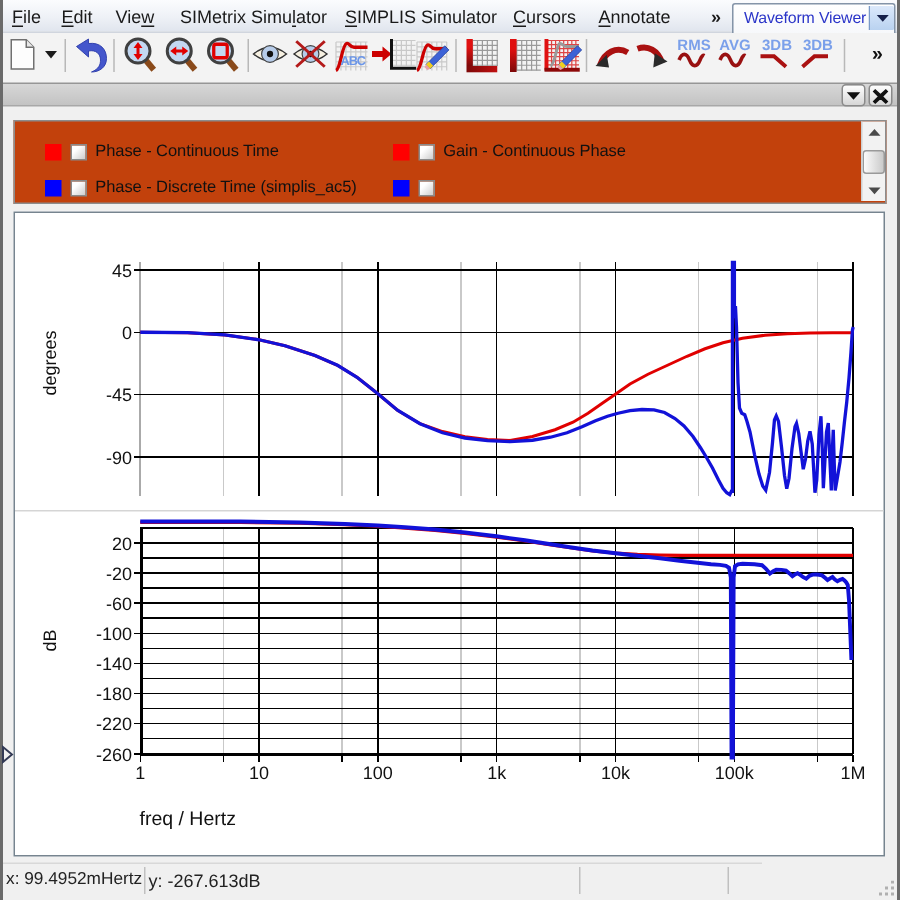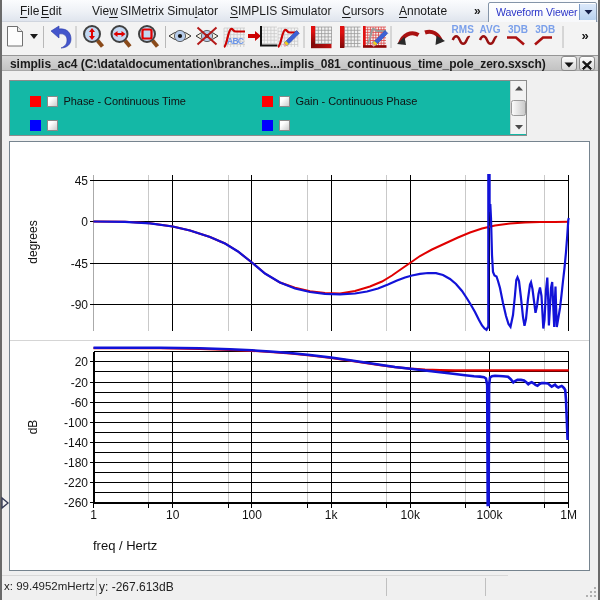--- a/index.html
+++ b/index.html
@@ -2,23 +2,23 @@
 <html><head><meta charset="utf-8"><style>
 *{margin:0;padding:0;box-sizing:border-box}
 body{width:600px;height:600px;position:relative;background:#f0f0f0;
 font-family:"Liberation Sans",sans-serif;overflow:hidden}
 .mi{position:absolute;top:4px;font-size:12px;color:#1a1a1a}
 .mi u{text-decoration-thickness:1px;text-underline-offset:2px}
 </style></head><body>
 
 <div style="position:absolute;left:0;top:0;width:600px;height:22px;
 background:linear-gradient(#fbfcfe,#eef1f6 55%,#e0e5ee);border-bottom:1px solid #d0d5de">
-<span class="mi" style="left:20px"><u>F</u>ile</span>
+<span class="mi" style="left:8px"><u>F</u>ile</span>
 <span class="mi" style="left:41px"><u>E</u>dit</span>
-<span class="mi" style="left:92px">Vie<u>w</u></span>
+<span class="mi" style="left:77px">Vie<u>w</u></span>
 <span class="mi" style="left:120px">SIMetrix Simu<u>l</u>ator</span>
 <span class="mi" style="left:230px"><u>S</u>IMPLIS Simulator</span>
 <span class="mi" style="left:342px"><u>C</u>ursors</span>
 <span class="mi" style="left:399px"><u>A</u>nnotate</span>
 <span class="mi" style="left:474px;font-weight:bold">»</span>
 <div style="position:absolute;left:488px;top:2px;width:109px;height:32px;border:1px solid #8494a8;
 border-radius:2px;background:linear-gradient(#fff,#f2f4f8)">
 <span style="position:absolute;left:7px;top:3px;font-size:10.6px;letter-spacing:-0.1px;color:#2b35c8">Waveform Viewer</span>
 <div style="position:absolute;right:0.5px;top:0.5px;width:17px;height:16px;border-left:1px solid #7a9ac8;
 background:linear-gradient(#dcE9fb,#b9d2f0);border-radius:0 1px 1px 0">
@@ -172,37 +172,37 @@
       <path d="M507,15.5 h9 l8,7" fill="none" stroke="#aa1111" stroke-width="2.6"></path>
       <text x="545.3" y="11" text-anchor="middle" font-family="Liberation Sans,sans-serif" font-size="10px" font-weight="bold" fill="#7ba0ea">3DB</text>
       <path d="M535,22.5 l8,-7 h9" fill="none" stroke="#aa1111" stroke-width="2.6"></path>
       <line x1="563" y1="4" x2="563" y2="26" stroke="#b8b8b8"></line>
       <text x="585" y="18" text-anchor="middle" font-family="Liberation Sans,sans-serif" font-size="13px" font-weight="bold" fill="#111">»</text>
     </svg>
   </div>
 
 <div style="position:absolute;left:0;top:55px;width:600px;height:16px;
 background:linear-gradient(#d7d7d7,#c3c3c3);border-top:1px solid #969696;border-bottom:1px solid #a8a8a8">
-<span style="position:absolute;left:10px;top:1px;font-size:12px;font-weight:bold;letter-spacing:-0.05px;color:#1a1a1a;white-space:nowrap">simplis_ac4 (C:\data\documentation\branches...implis_081_continuous_time_pole_zero.sxsch)</span>
 <div style="position:absolute;left:561px;top:0px;width:16px;height:15px;border:1px solid #8a8a8a;border-radius:3px;background:linear-gradient(#fefefe,#d6d6d6)">
 <svg width="14" height="13">
         <path d="M2.5,4.5 l4.5,5 l4.5,-5 z" fill="#111"></path>
       </svg></div>
 <div style="position:absolute;left:579px;top:0px;width:16px;height:15px;border:1px solid #8a8a8a;border-radius:3px;background:linear-gradient(#fefefe,#d6d6d6)">
 <svg width="14" height="13">
         <path d="M3.5,3 L7,6.2 L10.5,3 L11.5,4 L8.2,7.3 L11.5,10.6 L10.5,11.6 L7,8.4 L3.5,11.6 L2.5,10.6 L5.8,7.3 L2.5,4 z" fill="#111" stroke="#111" stroke-width="1"></path>
       </svg></div>
 </div>
 
-<div style="position:absolute;left:9px;top:80px;width:518px;height:56px;background:#14b8a6;border:1px solid #8c8c8c">
+<div style="position:absolute;left:9px;top:80px;width:582px;height:56px;background:#c2410c;border:1px solid #8c8c8c">
 <div style="position:absolute;left:19.5px;top:14.5px;width:11px;height:11px;background:#f00"></div>
     <div style="position:absolute;left:36.5px;top:14.5px;width:11px;height:11px;border:1px solid #8a8a8a;background:linear-gradient(135deg,#fff 30%,#ccc)"></div>
     <div style="position:absolute;left:53.5px;top:13.5px;font-size:11px;letter-spacing:-0.05px;color:#111;white-space:nowrap">Phase - Continuous Time</div>
     <div style="position:absolute;left:19.5px;top:38.5px;width:11px;height:11px;background:#00f"></div>
     <div style="position:absolute;left:36.5px;top:38.5px;width:11px;height:11px;border:1px solid #8a8a8a;background:linear-gradient(135deg,#fff 30%,#ccc)"></div>
+    <div style="position:absolute;left:53.5px;top:37.5px;font-size:11px;letter-spacing:-0.05px;color:#111;white-space:nowrap">Phase - Discrete Time (simplis_ac5)</div>
     <div style="position:absolute;left:251.5px;top:14.5px;width:11px;height:11px;background:#f00"></div>
     <div style="position:absolute;left:268.5px;top:14.5px;width:11px;height:11px;border:1px solid #8a8a8a;background:linear-gradient(135deg,#fff 30%,#ccc)"></div>
     <div style="position:absolute;left:285.5px;top:13.5px;font-size:11px;letter-spacing:-0.05px;color:#111;white-space:nowrap">Gain - Continuous Phase</div>
     <div style="position:absolute;left:251.5px;top:38.5px;width:11px;height:11px;background:#00f"></div>
     <div style="position:absolute;left:268.5px;top:38.5px;width:11px;height:11px;border:1px solid #8a8a8a;background:linear-gradient(135deg,#fff 30%,#ccc)"></div>
 
 <div style="position:absolute;right:0;top:0;width:16px;height:53px;background:#f2f2f2;border-left:1px solid #cfcfcf">
 <svg width="16" height="53" style="position:absolute;left:0;top:0">
 <path d="M4,9.5 l4,-4.5 l4,4.5 z" fill="#4a4a4a"></path>
 <rect x="0.5" y="19.5" width="14" height="15" rx="2" fill="url(#sbg)" stroke="#9a9a9a"></rect>

